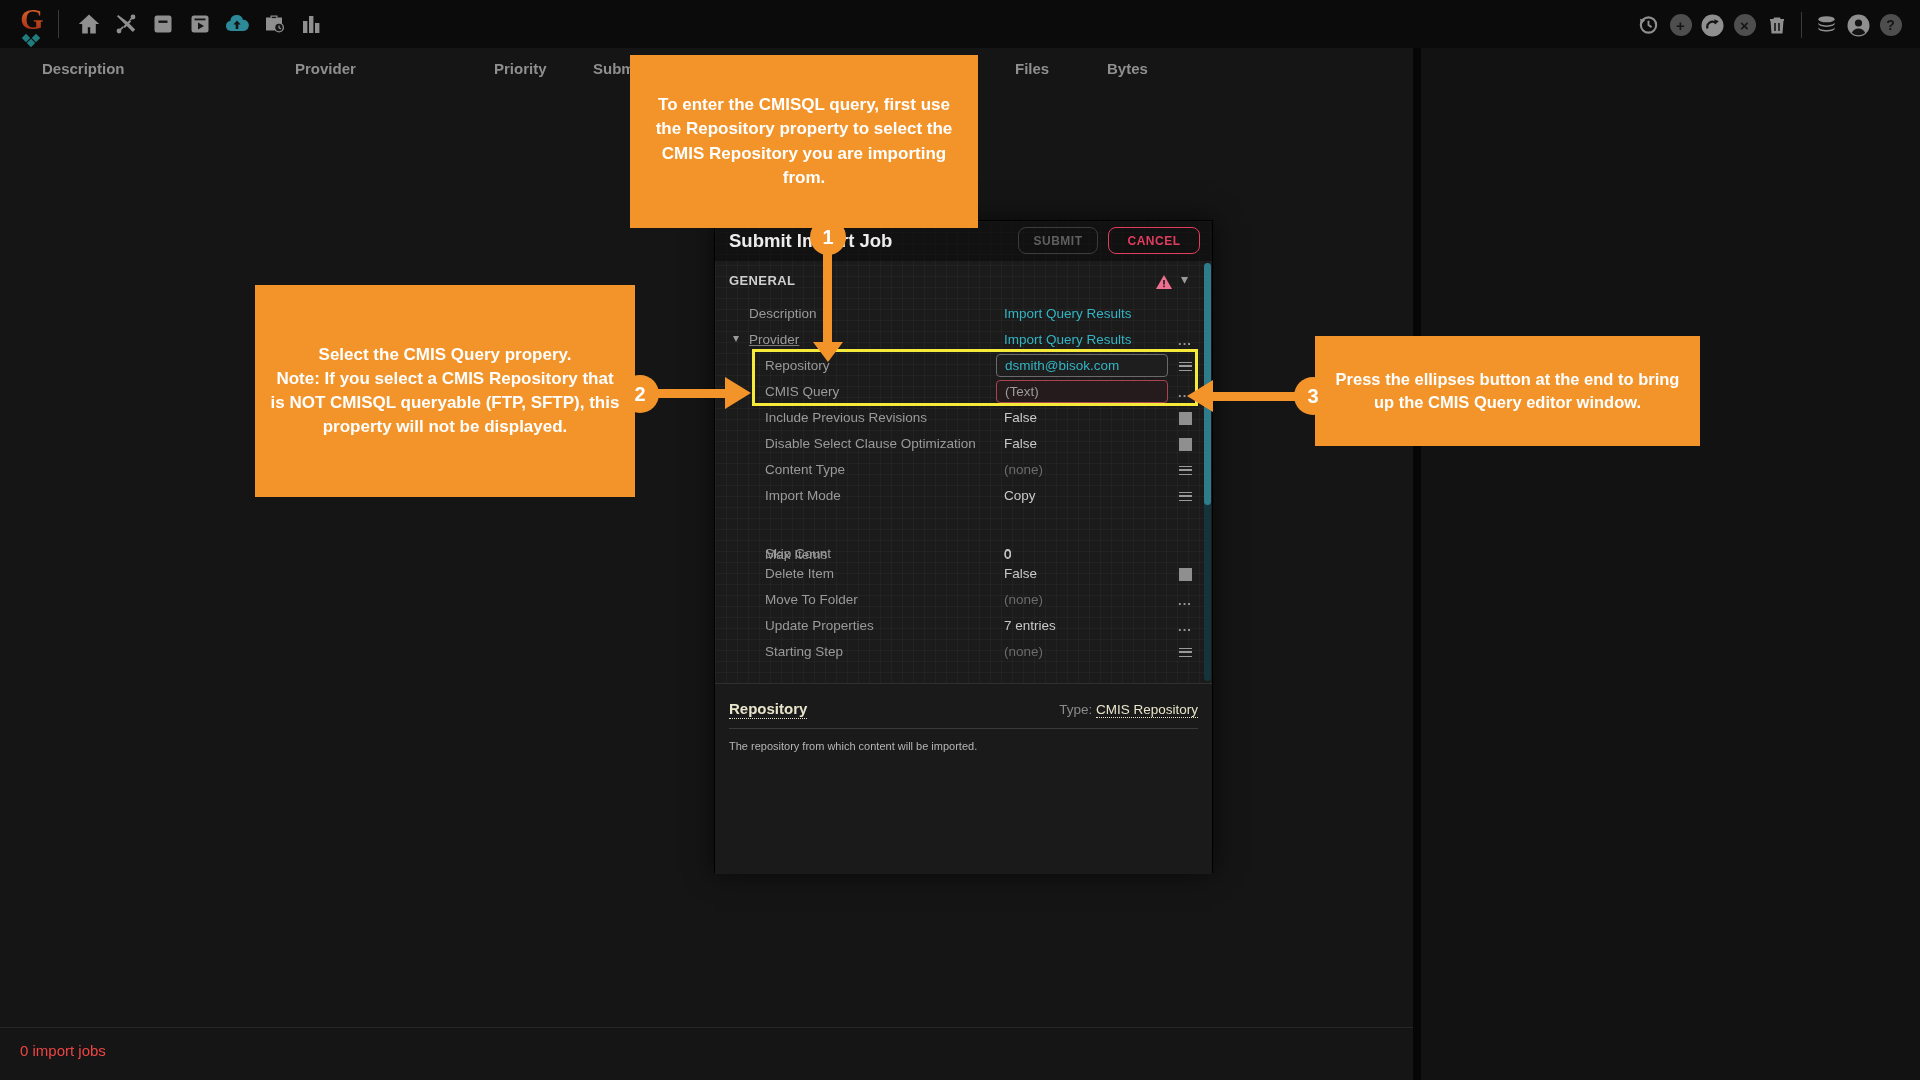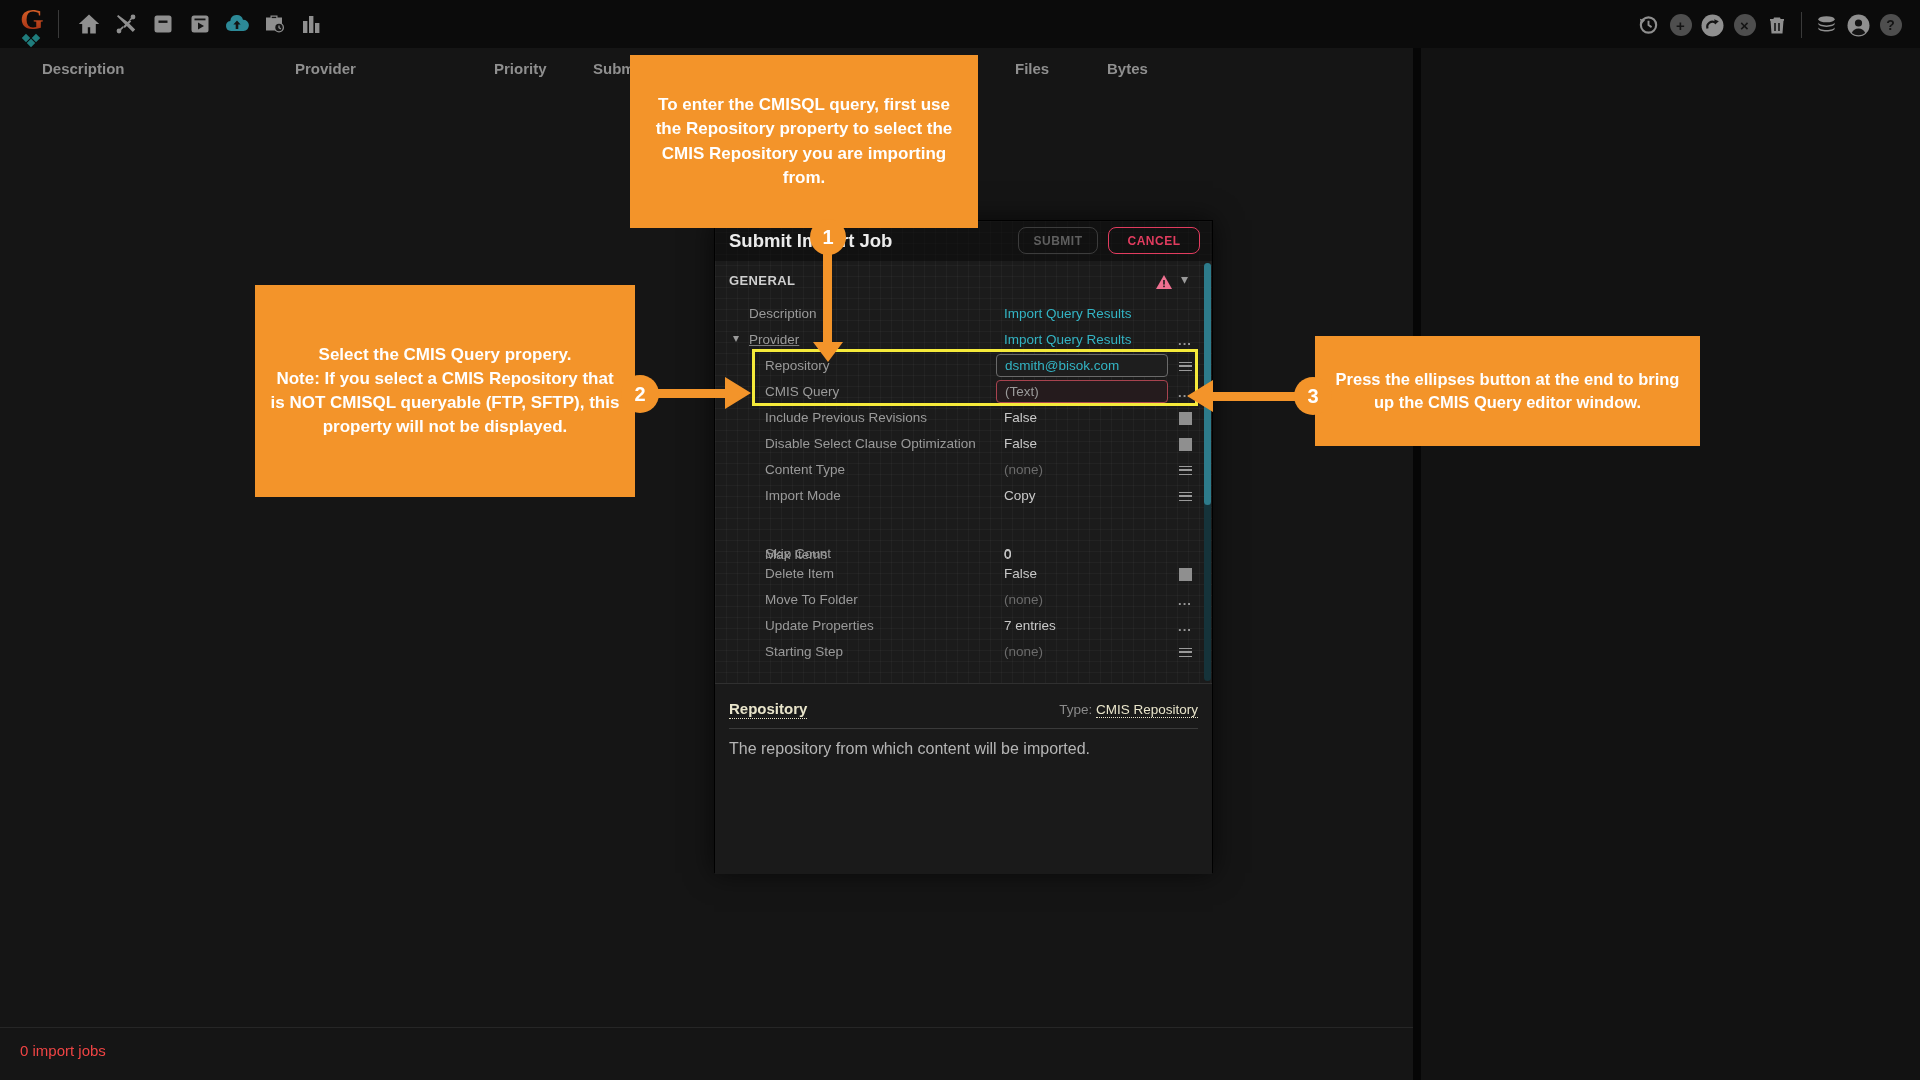--- a/index.html
+++ b/index.html
@@ -78,21 +78,21 @@
 
   .dlg-scroll-track { position:absolute; left:489px; top:42px; width:7px; height:418px; background:#15333a; border-radius:4px; }
   .dlg-scroll-thumb { position:absolute; left:489px; top:42px; width:7px; height:242px; background:#2d7b8b; border-radius:4px; cursor:grab; }
 
   .dlg-help { position:absolute; left:0; top:462px; width:100%; height:191px; background:#1a1a1a; border-top:1px solid #303030; }
   .help-head { position:absolute; left:14px; right:14px; top:16px; display:flex; justify-content:space-between; align-items:baseline; }
   .help-prop { font-size:15px; font-weight:bold; color:#e9e5cb; border-bottom:1px dotted #e9e5cb; padding-bottom:1px; }
   .help-type { font-size:13.5px; color:#8a8a8a; }
   .help-type-link { color:#e9e5cb; border-bottom:1px dotted #e9e5cb; cursor:pointer; }
   .help-hr { position:absolute; left:14px; right:14px; top:44px; height:1px; background:#3a3a3a; }
-  .help-desc { position:absolute; left:14px; top:56px; font-size:16px; color:#b5b5b5; }
+  .help-desc { position:absolute; left:14px; top:56px; font-size:11px; color:#b5b5b5; }
 
   
   .ylbox { position:absolute; left:752px; top:349px; width:446px; height:57px; border:3px solid #f5ea3a; z-index:15; }
   .callout { position:absolute; background:var(--orange); color:#fff; font-weight:bold; font-size:17px;
     line-height:1.42; text-align:center; z-index:20; display:flex; align-items:center; justify-content:center;
     white-space:pre-line; }
   .co1 { left:630px; top:55px; width:348px; height:173px; padding:8px 14px; }
   .co2 { left:255px; top:285px; width:380px; height:212px; padding:8px 12px; }
   .co3 { left:1315px; top:336px; width:385px; height:110px; padding:8px 12px; font-size:16.5px; }
   .badge { position:absolute; border-radius:50%; background:var(--orange); color:#fff; font-weight:bold;

